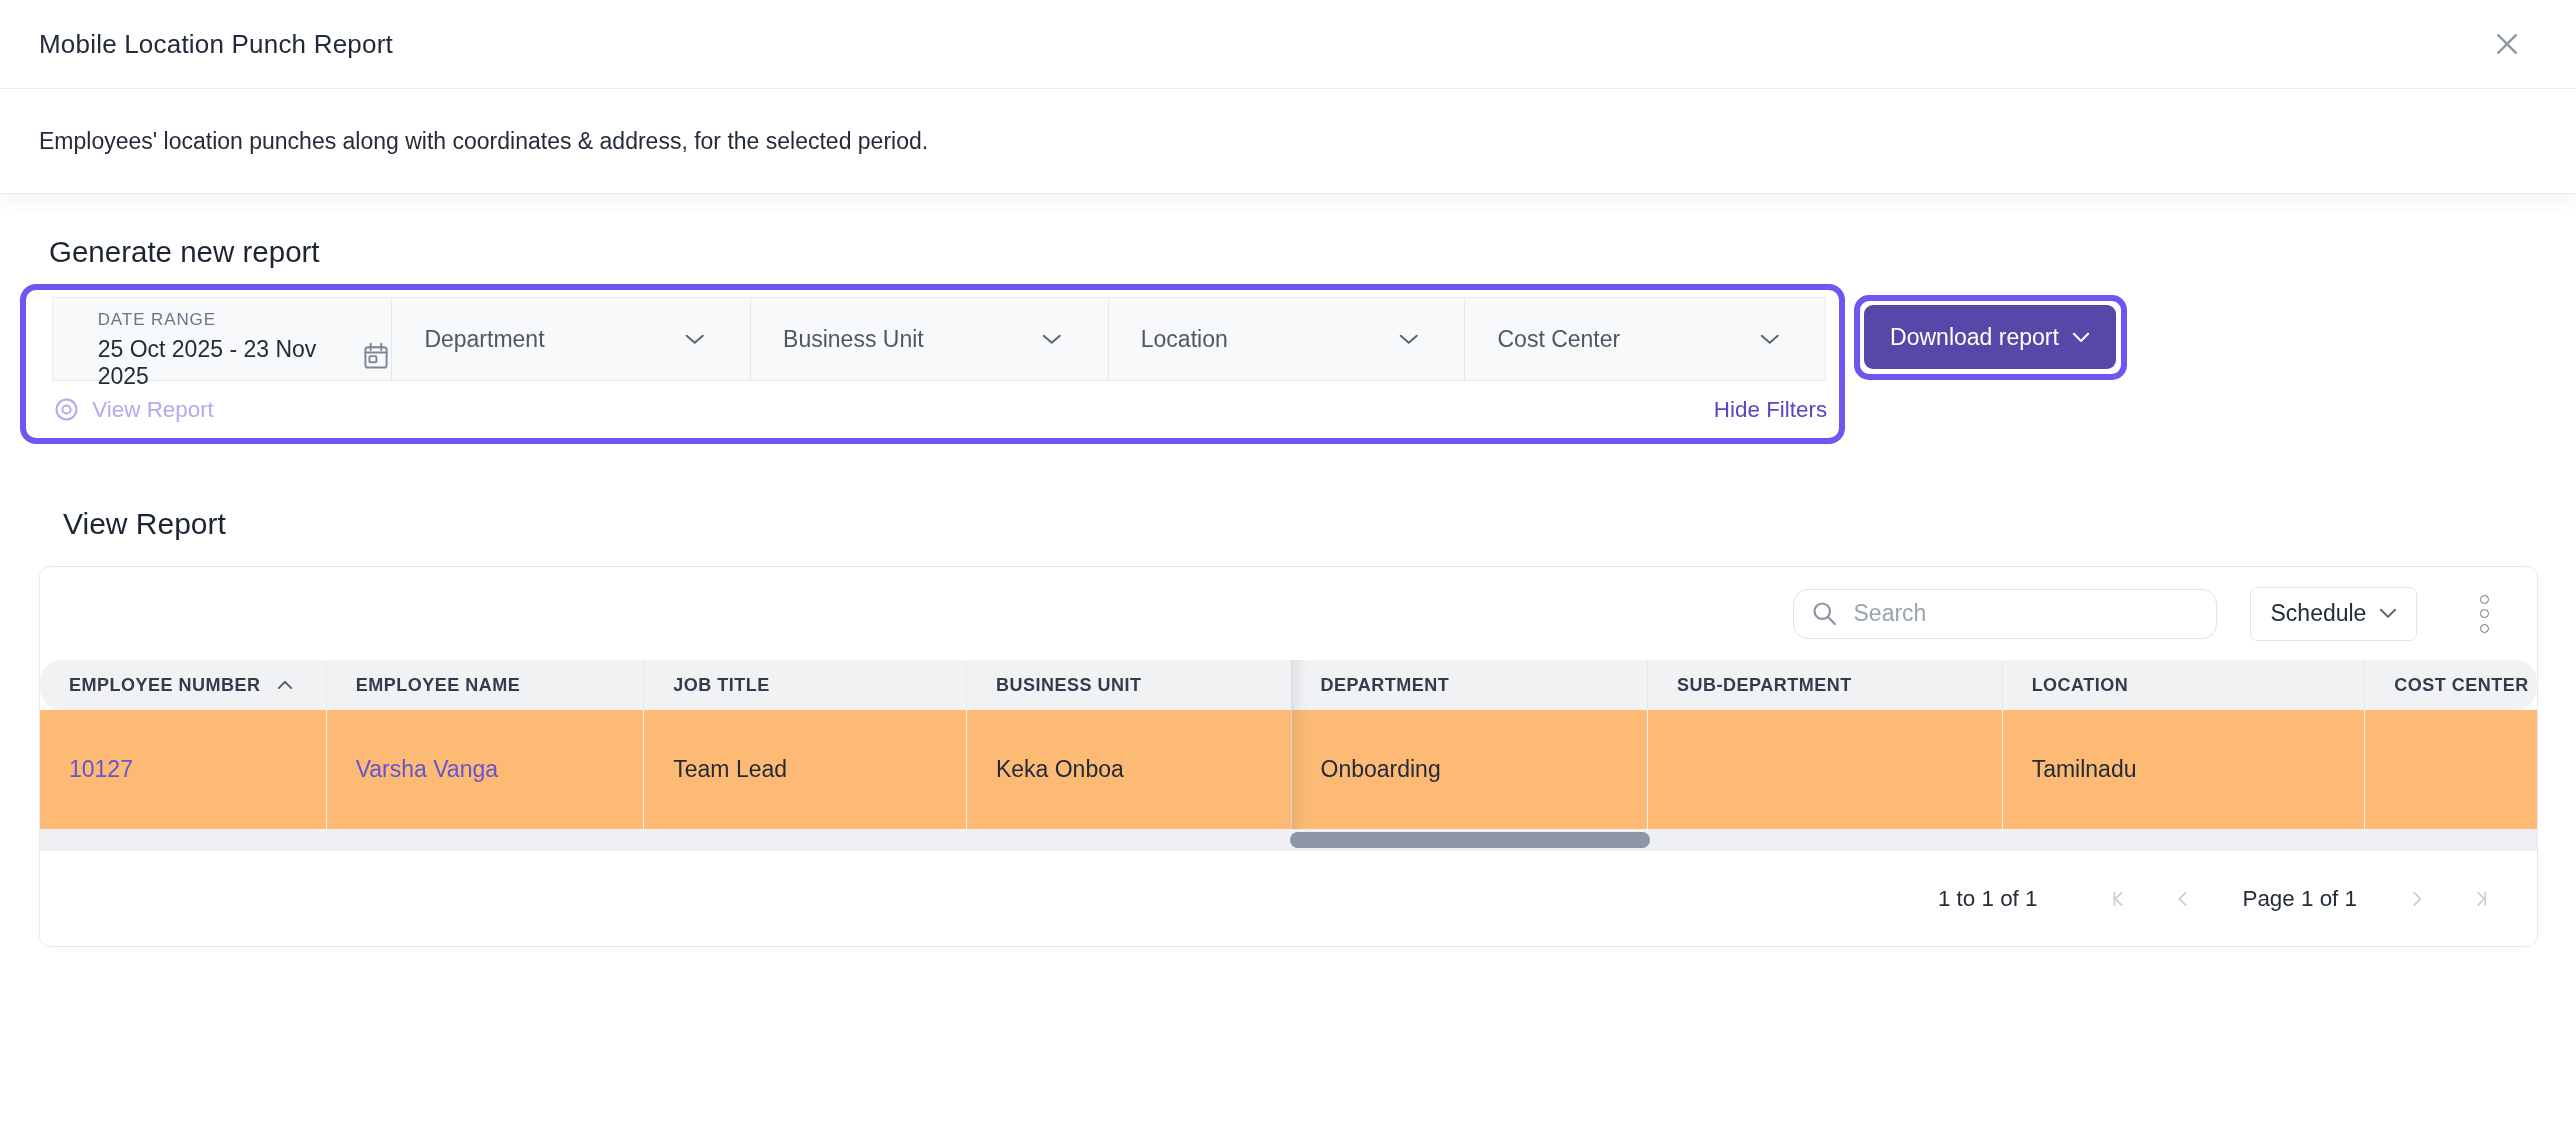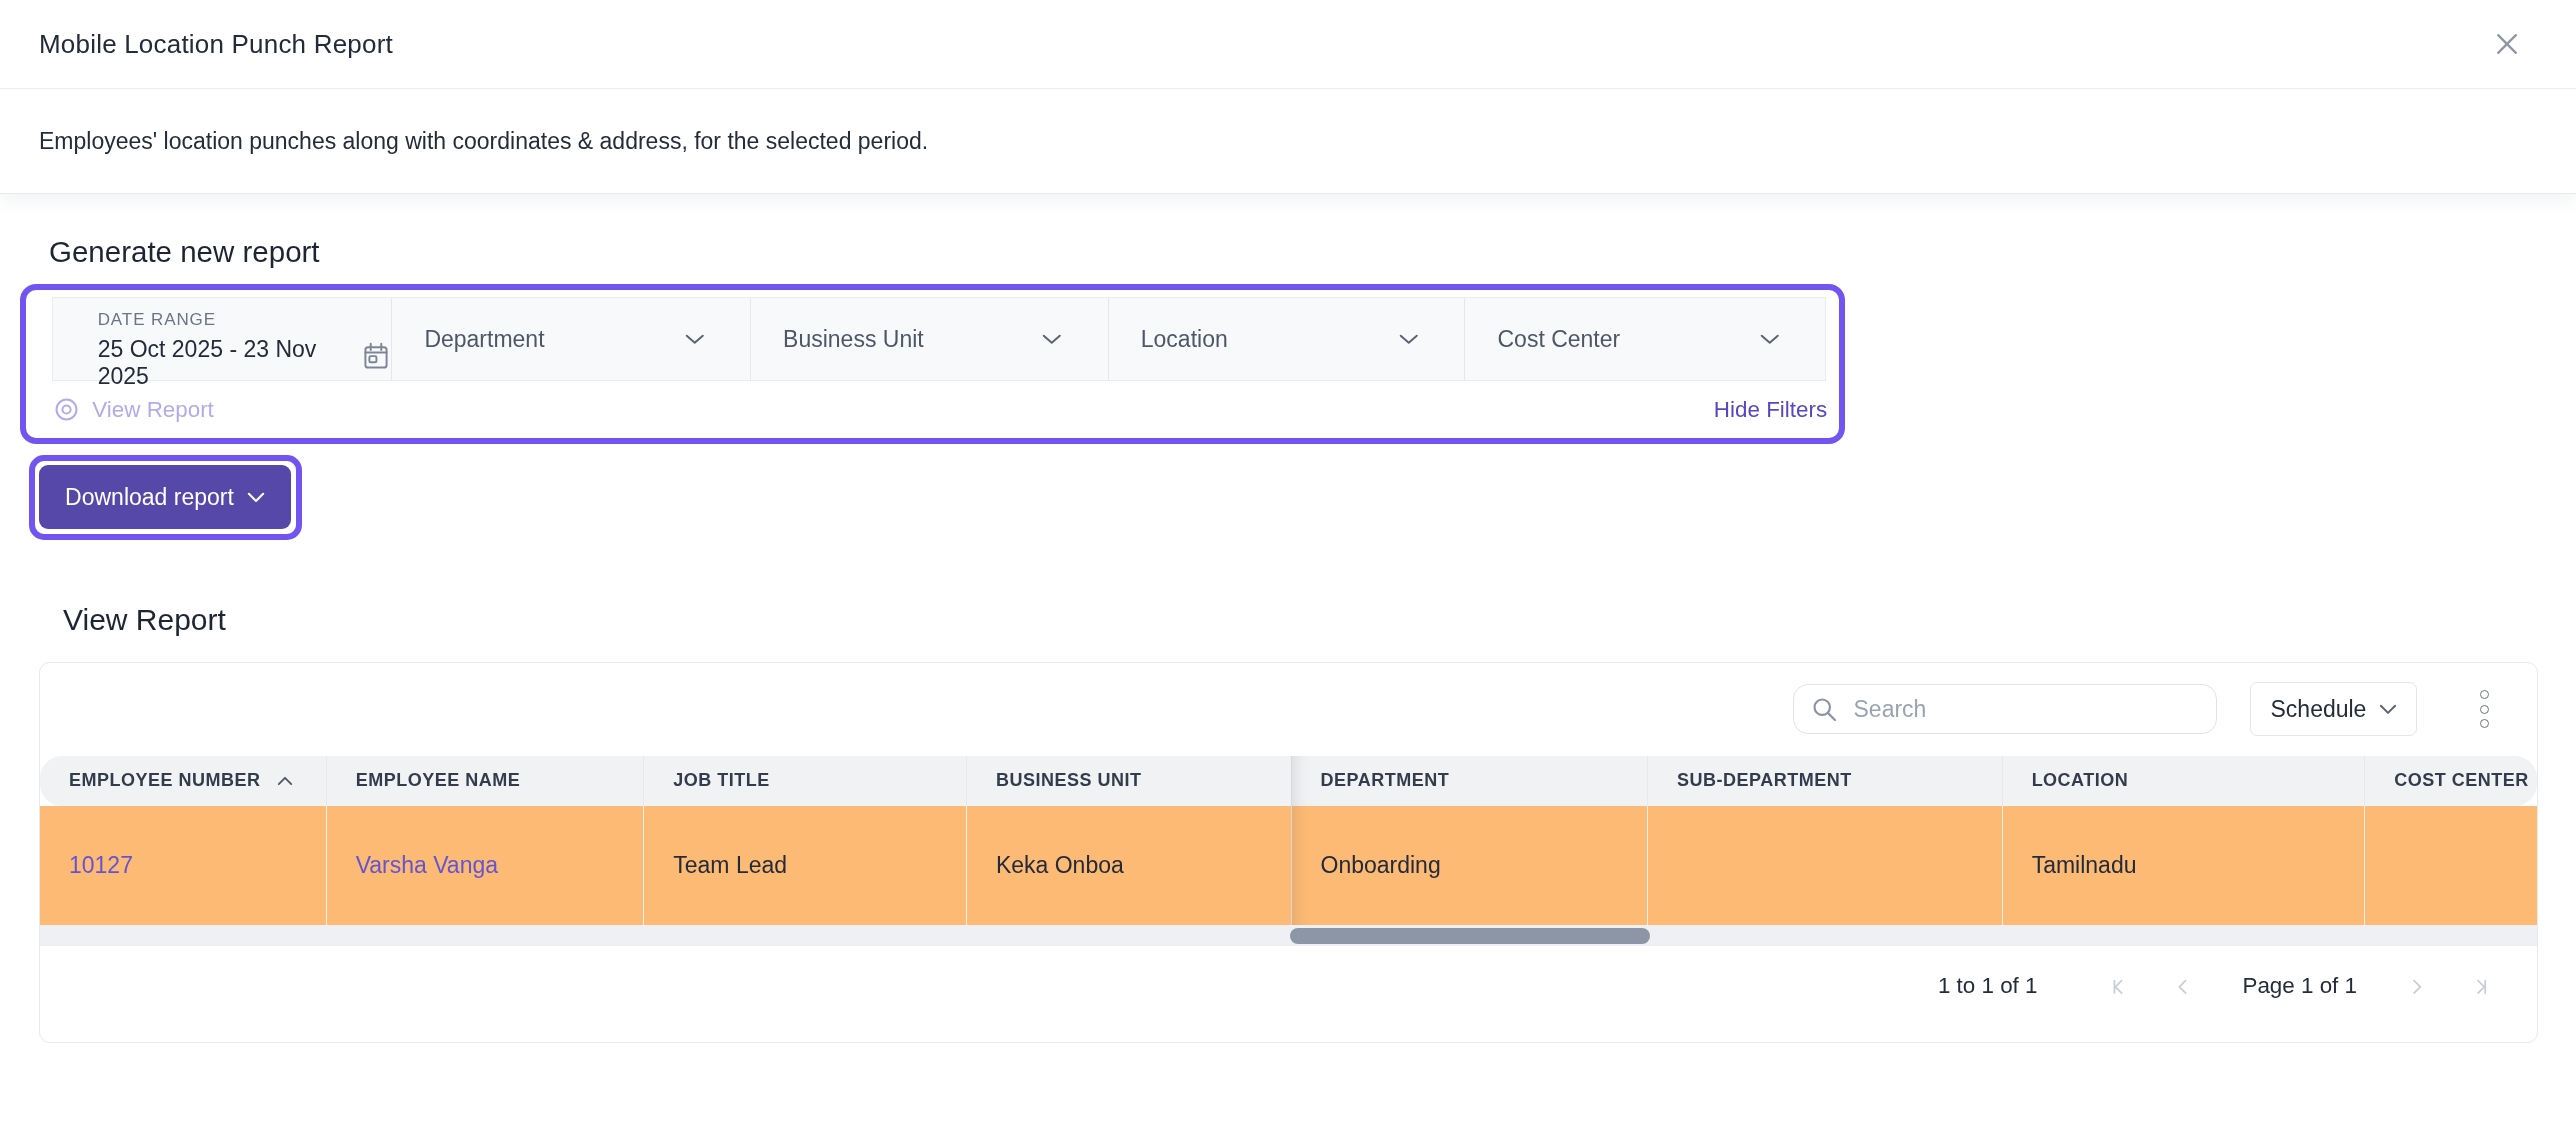--- a/index.html
+++ b/index.html
@@ -24,21 +24,21 @@
     height:105px; display:flex; align-items:center; padding-left:39px;
     font-size:23px; color:#242c3a;
     border-bottom:0.9px solid #e7e9ec;
     box-shadow:0 9px 14.3px rgba(40,50,80,0.05);
     position:relative; z-index:2; background:#fff;
   }
 
   
   .generate-heading { margin:41px 0 0 49px; font-size:29.5px; font-weight:500; color:#1d2533; }
 
-  .filter-row { display:flex; align-items:flex-start; margin:15px 0 0 19.7px;flex-direction:column; }
+  .filter-row { display:flex; align-items:flex-start; margin:15px 0 0 19.7px; }
   .filter-panel {
     width:1825px; background:#fff;
     border:6.3px solid #7254f0; border-radius:16px;
   }
   .fields {
     display:flex; margin:7.2px 12.5px 0 26px; height:84px;
     background:#f8f9fa; border:0.9px solid #e9ebee;
   }
   .field { border-left:0.9px solid #e5e7eb; }
   .field:first-child { border-left:none; }
@@ -120,21 +120,21 @@
   }
 
   .scrollstrip { height:21.5px; background:#eef0f3; position:relative; }
   .scroll-thumb {
     position:absolute; left:1250px; top:2.7px; width:360px; height:16px;
     border-radius:8px; background:#8d96a6; cursor:grab;
   }
 
   .pagerow {
     display:flex; align-items:center; justify-content:flex-end;
-    padding-right:47px; margin-top:27px; font-size:22.4px; color:#242c3a;
+    padding-right:47px; margin-top:35px; font-size:22.4px; color:#242c3a;
   }
   .page-range { margin-right:72px; }
   .pager-controls { display:flex; align-items:center; gap:45px; }
   .pager-icon { cursor:default; }
   .page-label { margin:0 3.6px; }
 </style>
 </head>
 <body>
 
 <div class="titlebar">

